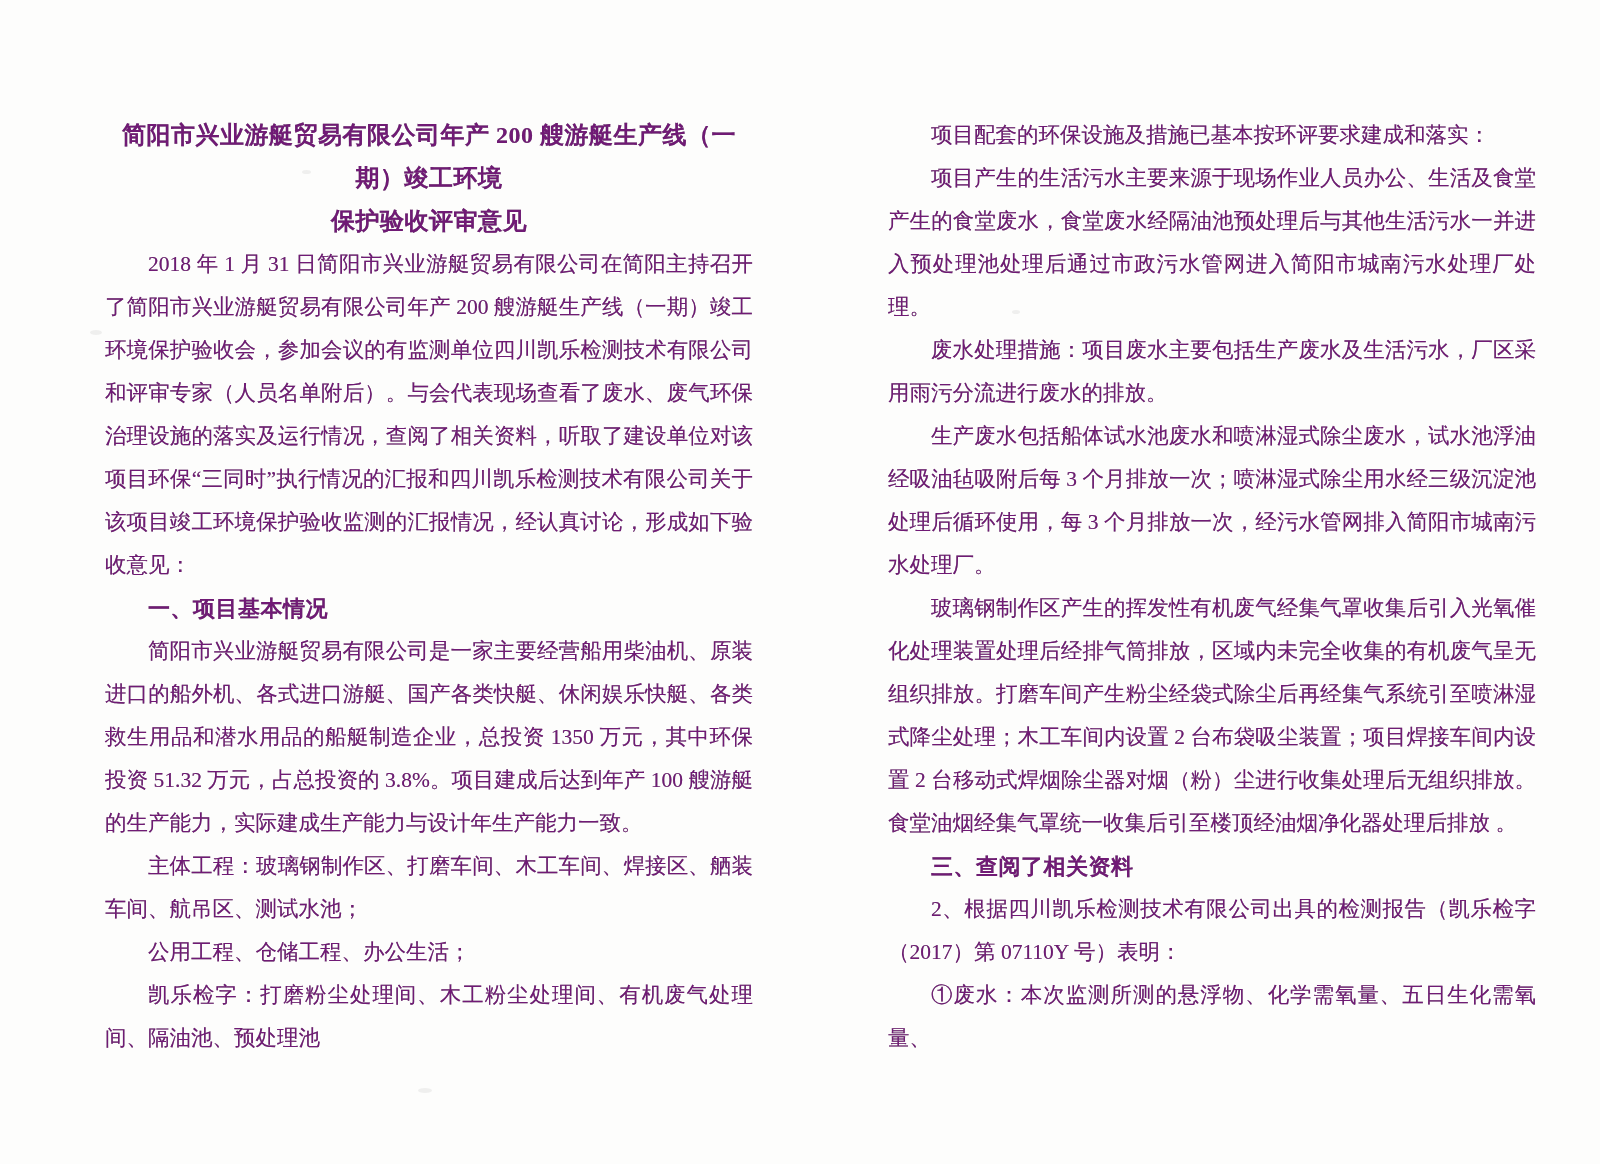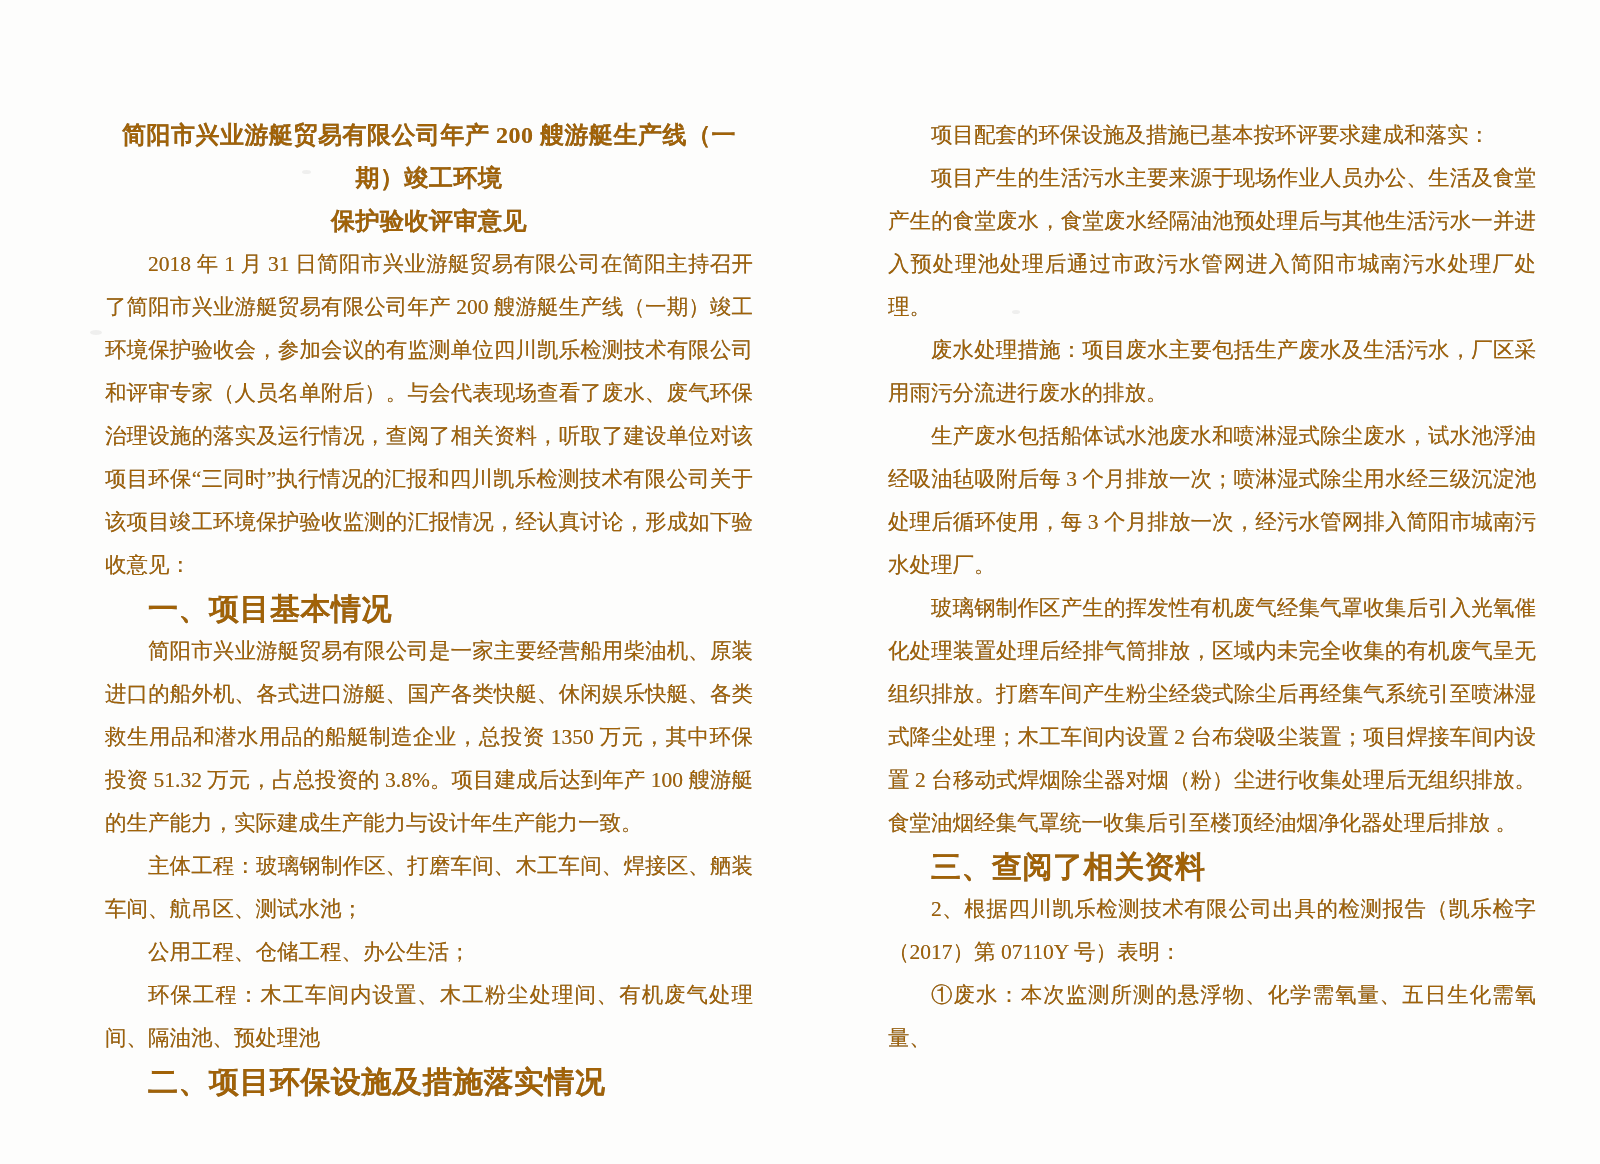--- a/index.html
+++ b/index.html
@@ -20,42 +20,42 @@
     border-radius: 50%;
     background: rgba(120,120,120,0.10);
   }
   .col {
     position: absolute;
     top: 114px;
     width: 648px;
     font-family: "Liberation Serif", "DejaVu Serif", serif;
     font-size: 21.5px;
     line-height: 43px;
-    color: #a16207;
+    color: #701a75;
     text-align: justify;
     text-shadow: 0 0 0.6px rgba(46,46,46,0.55);
   }
   .col-left  { left: 105px; }
   .col-right { left: 888px; }
 
   .doc-title { text-align: center; }
   .title-line {
     font-size: 24px;
     font-weight: bold;
     line-height: 43px;
     letter-spacing: 0.5px;
   }
   .para {
     margin: 0;
     text-indent: 43px;
   }
   .head {
     margin: 0;
     text-indent: 43px;
-    font-size: 30px;
+    font-size: 22px;
     font-weight: bold;
     letter-spacing: 0.5px;
   }
 </style>
 </head>
 <body>
 
 <div class="sheet">
 
   <span class="speck" style="left:302px; top:170px; width:9px;  height:4px;"></span>
@@ -73,23 +73,22 @@
 
     <p class="head">一、项目基本情况</p>
 
     <p class="para">简阳市兴业游艇贸易有限公司是一家主要经营船用柴油机、原装进口的船外机、各式进口游艇、国产各类快艇、休闲娱乐快艇、各类救生用品和潜水用品的船艇制造企业，总投资 1350 万元，其中环保投资 51.32 万元，占总投资的 3.8%。项目建成后达到年产 100 艘游艇的生产能力，实际建成生产能力与设计年生产能力一致。</p>
 
 
     <p class="para">主体工程：玻璃钢制作区、打磨车间、木工车间、焊接区、舾装车间、航吊区、测试水池；</p>
 
     <p class="para">公用工程、仓储工程、办公生活；</p>
 
-    <p class="para">环保工程：木工车间内设置、木工粉尘处理间、有机废气处理间、隔油池、预处理池</p>
+    <p class="para">凯乐检字：打磨粉尘处理间、木工粉尘处理间、有机废气处理间、隔油池、预处理池</p>
 
-    <p class="head">二、项目环保设施及措施落实情况</p>
   </div>
 
   <div class="col col-right">
     <p class="para">项目配套的环保设施及措施已基本按环评要求建成和落实：</p>
 
     <p class="para">项目产生的生活污水主要来源于现场作业人员办公、生活及食堂产生的食堂废水，食堂废水经隔油池预处理后与其他生活污水一并进入预处理池处理后通过市政污水管网进入简阳市城南污水处理厂处理。</p>
 
     <p class="para">废水处理措施：项目废水主要包括生产废水及生活污水，厂区采用雨污分流进行废水的排放。</p>
 
     <p class="para">生产废水包括船体试水池废水和喷淋湿式除尘废水，试水池浮油经吸油毡吸附后每 3 个月排放一次；喷淋湿式除尘用水经三级沉淀池处理后循环使用，每 3 个月排放一次，经污水管网排入简阳市城南污水处理厂。</p>

